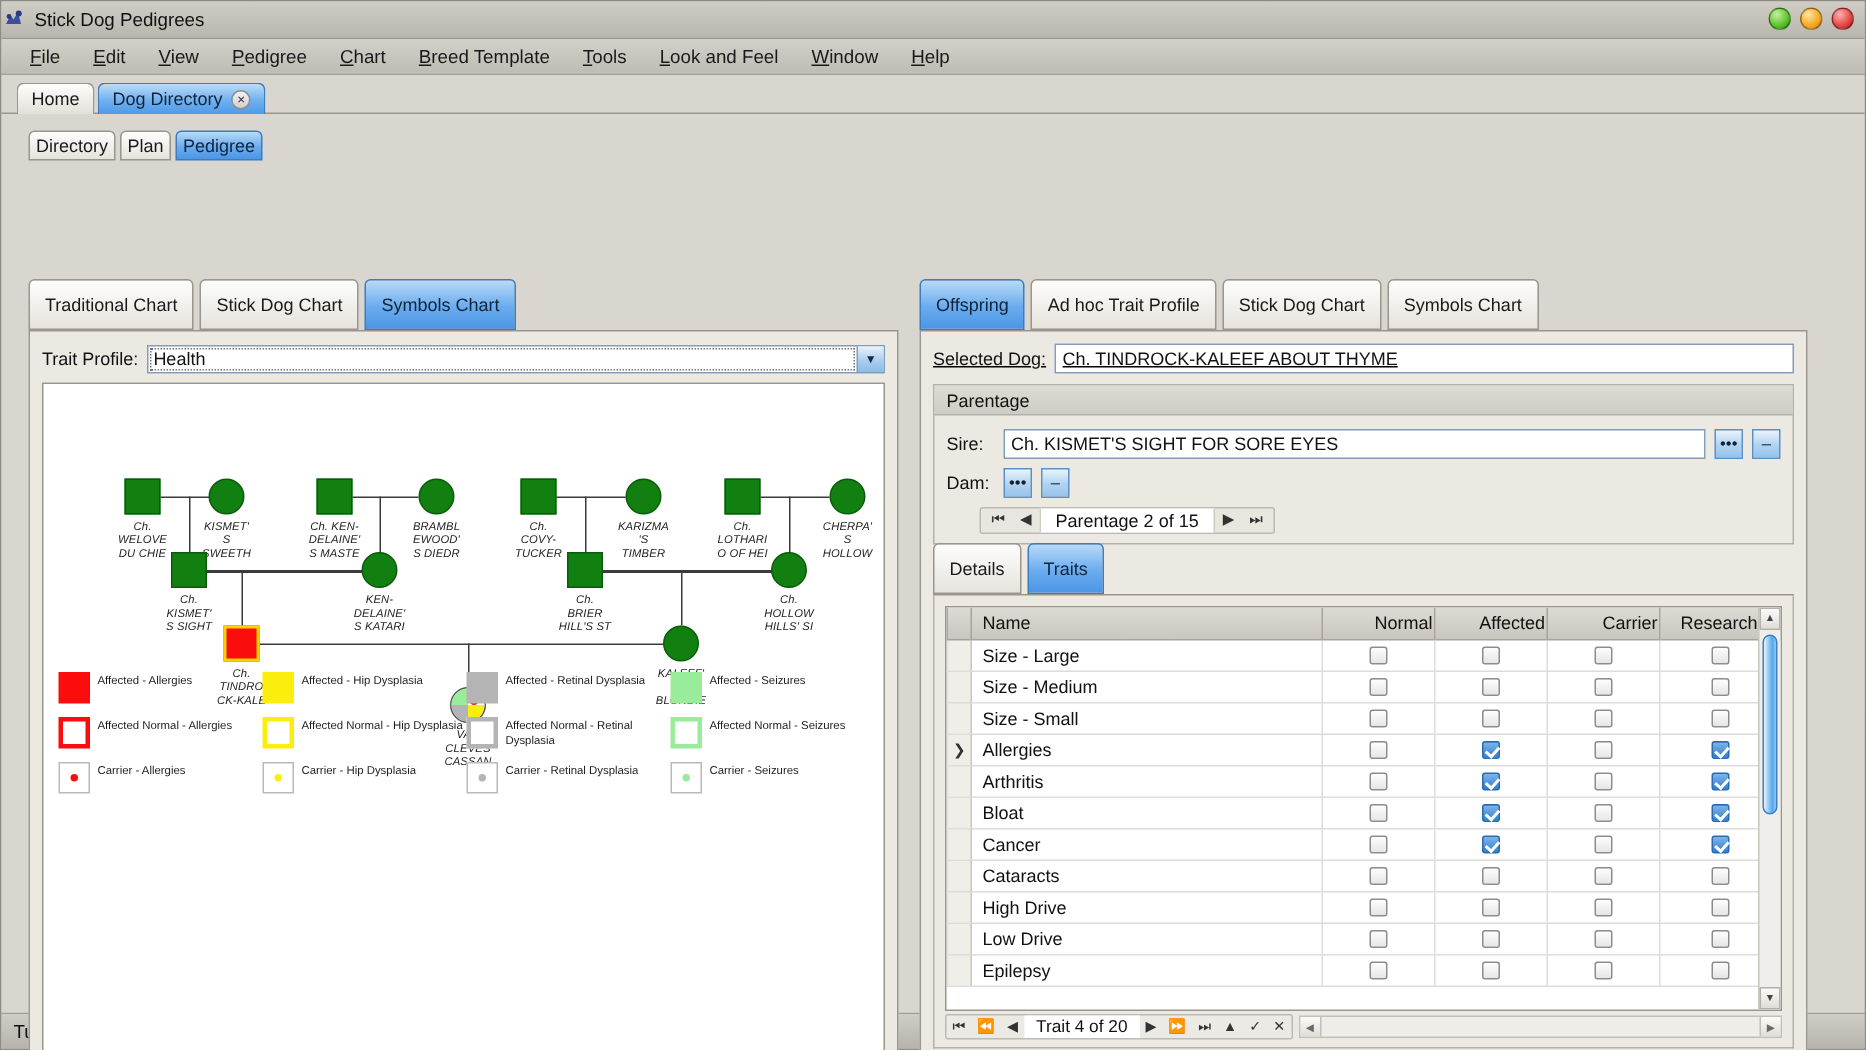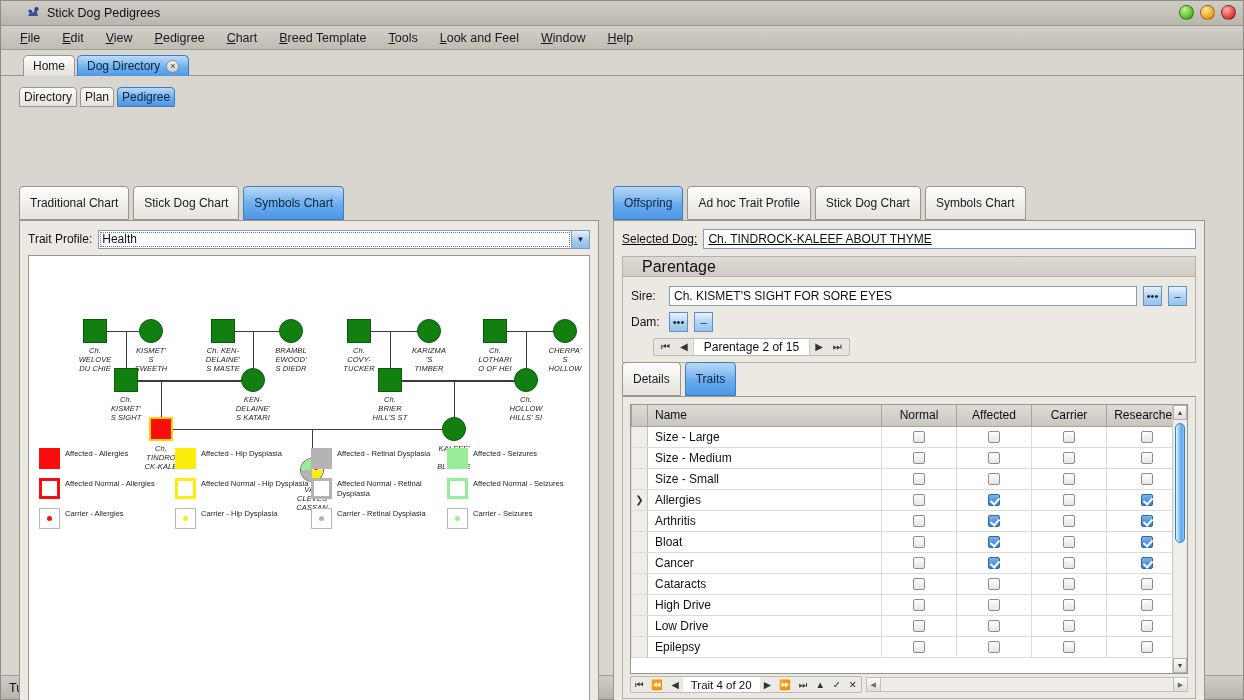--- a/index.html
+++ b/index.html
@@ -19,21 +19,21 @@
     background:linear-gradient(#e9e7e2,#d9d6cf);
     border:1px solid #8e8b84;
     display:flex; flex-direction:column;
   }
 
   
   #titlebar {
     height:25px; flex:none;
     background:linear-gradient(#cfcdc6,#b9b6ae);
     border-bottom:1px solid #9a968e;
-    display:flex; align-items:center; padding:0 24px;
+    display:flex; align-items:center; padding:0 0;
     position:relative;
   }
   #titlebar .app-icon { width:16px; height:16px; margin-right:6px; position:relative; }
   #titlebar .title-text { font-size:12.5px; color:#111; }
   .winbtns { position:absolute; right:7px; top:4px; display:flex; gap:6px; }
   .winbtn { width:15px; height:15px; border-radius:50%; border:1px solid rgba(0,0,0,.35); }
   .winbtn.min { background:radial-gradient(circle at 35% 28%, #c6f19a, #58c12d 62%, #2f8a14); }
   .winbtn.max { background:radial-gradient(circle at 35% 28%, #ffe6a0, #f5a623 62%, #c87d06); }
   .winbtn.close { background:radial-gradient(circle at 35% 28%, #ffb0b0, #e2433f 62%, #a81c19); }
 
@@ -42,21 +42,21 @@
     height:24px; flex:none;
     background:linear-gradient(#d3d0c9,#bfbcb4);
     border-bottom:1px solid #a09d95;
     display:flex; align-items:center; padding-left:8px;
   }
   .menu-item { padding:3px 11px; font-size:12.5px; color:#1a1a1a; cursor:default; }
   .menu-item u { text-decoration:underline; }
 
   
   #outer-tabs {
-    flex:none; height:26px; padding-left:22px;
+    flex:none; height:26px; padding-left:10px;
     background:#d9d6cf;
     display:flex; align-items:flex-end;
     position:relative;
   }
   #outer-tabs:after {
     content:""; position:absolute; left:0; right:0; bottom:0; height:1px; background:#9a968e;
   }
   .otab {
     height:21px; padding:0 9px; margin-right:2px;
     display:flex; align-items:center; gap:6px;
@@ -190,22 +190,22 @@
   .sel-label { font-size:12px; color:#111; }
   .textbox {
     flex:1; height:20px; background:#fff; border:1px solid #7f9db9;
     display:flex; align-items:center; padding-left:4px;
     font-size:12px; color:#111;
   }
   .groupbox { border:1px solid #b3b0a9; background:#ece9e3; }
   .groupbox .gb-title {
     height:20px; background:linear-gradient(#dedbd4,#cfccc5);
     border-bottom:1px solid #b3b0a9;
-    display:flex; align-items:center; padding-left:19px;
-    font-size:16px; color:#111;
+    display:flex; align-items:center; padding-left:8px;
+    font-size:12px; color:#111;
   }
   .gb-body { padding:9px 8px 6px 8px; }
   .field-row { display:flex; align-items:center; gap:6px; margin-bottom:6px; }
   .field-row .fl { width:32px; font-size:12px; color:#111; }
   .btn-sm {
     width:19px; height:20px; flex:none;
     background:linear-gradient(#eaf4fd,#b2d4f2 52%,#96c3ea);
     border:1px solid #5b91c6;
     display:flex; align-items:center; justify-content:center;
     font-size:11px; color:#123; line-height:1;
@@ -224,21 +224,21 @@
     height:16px; display:flex; align-items:center;
     border-left:1px solid #cfccc5; border-right:1px solid #cfccc5;
   }
 
   
   .tbl-wrap { border:1px solid #9a968e; background:#fff; position:relative; overflow:hidden; }
   table.traits { border-collapse:collapse; width:100%; table-layout:fixed; font-size:12px; }
   table.traits th {
     background:linear-gradient(#dedbd4,#c9c6bf);
     border:1px solid #a8a49d; border-top:none;
-    height:21px; font-weight:normal; color:#111; font-size:12px;
+    height:21px; font-weight:normal; color:#111; font-size:12px;text-align:right;
   }
   table.traits td {
     border:1px solid #dcdcdc; height:21px; color:#111;
   }
   table.traits td.c-ind {
     width:16px; background:#efeee9; border-right:1px solid #c8c5be;
     text-align:center; font-size:10px; color:#333;
   }
   table.traits th.c-ind { width:16px; }
   table.traits td.c-name { padding-left:7px; }

